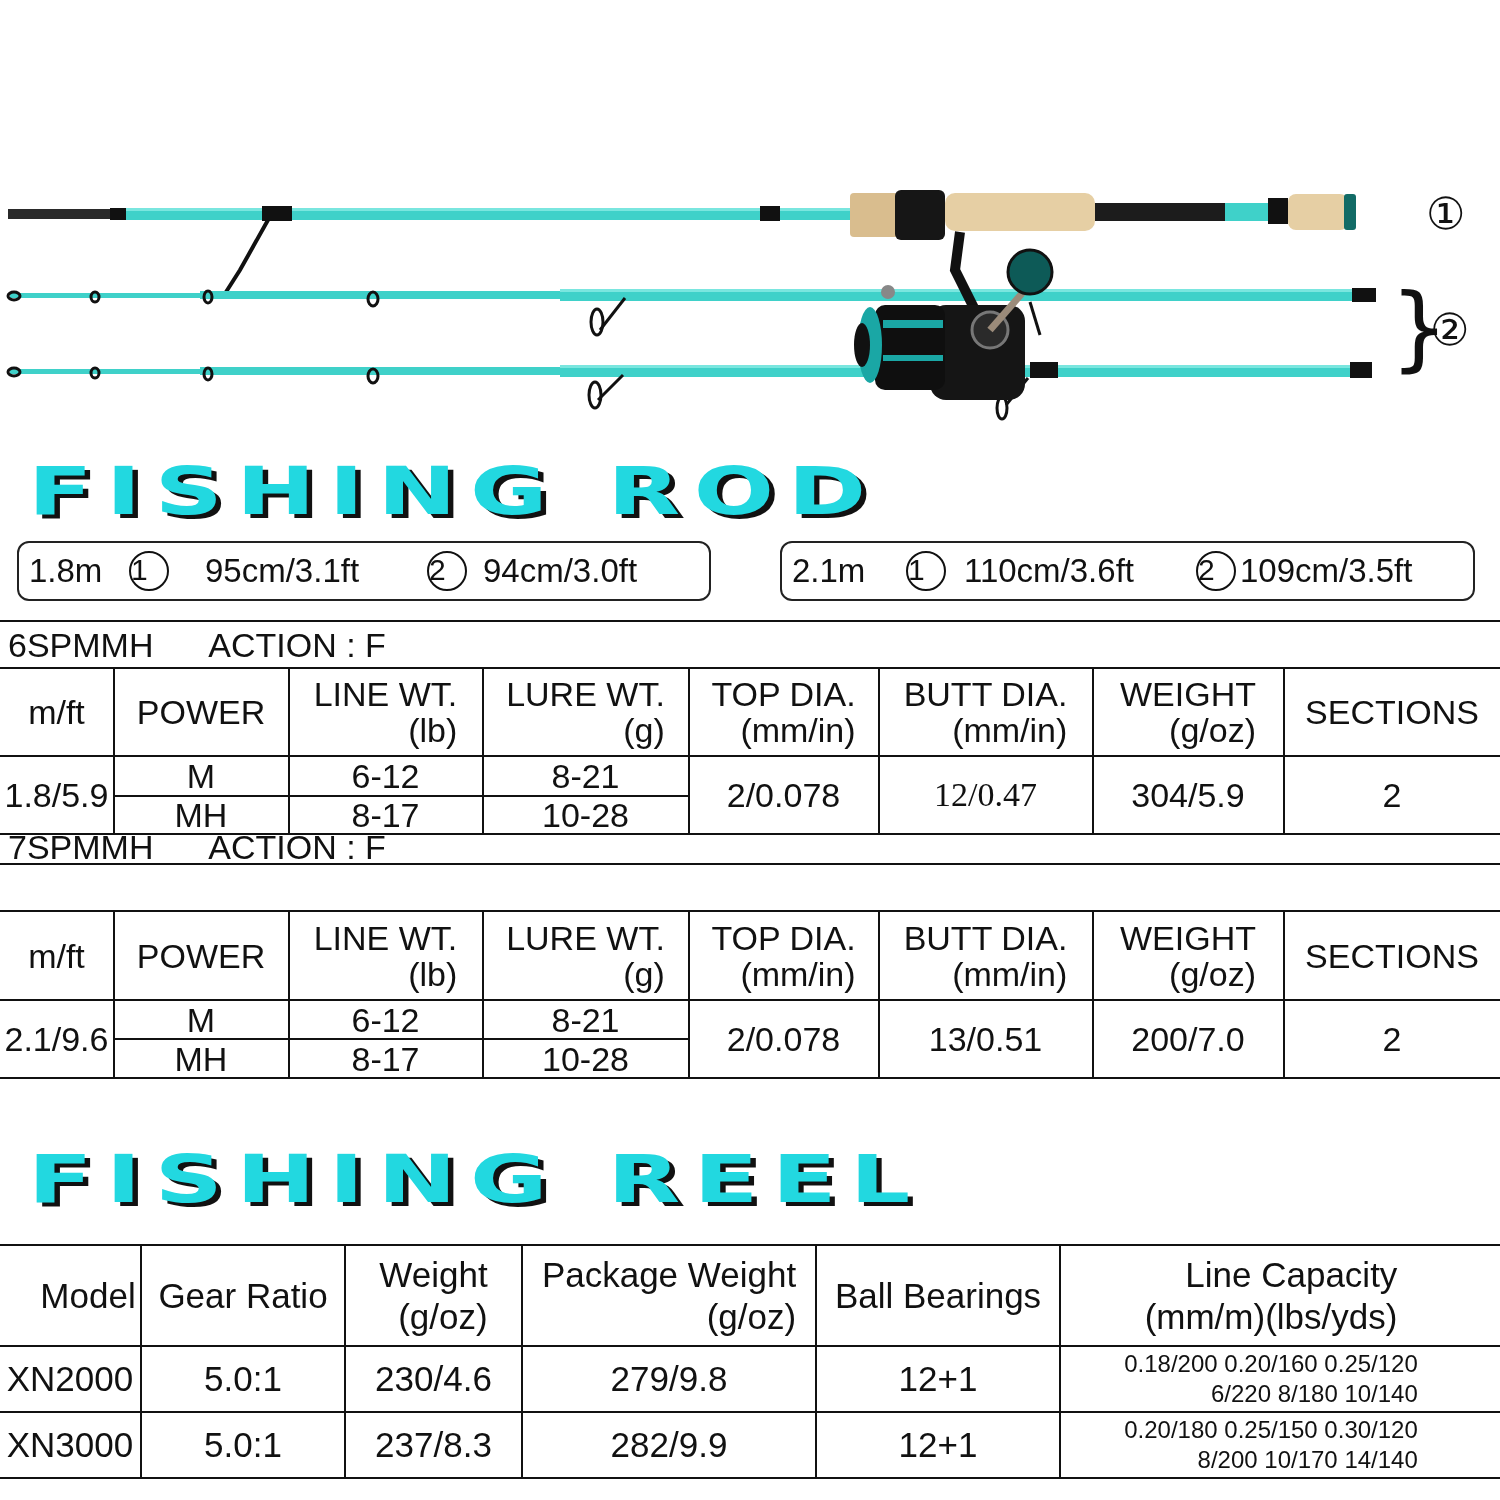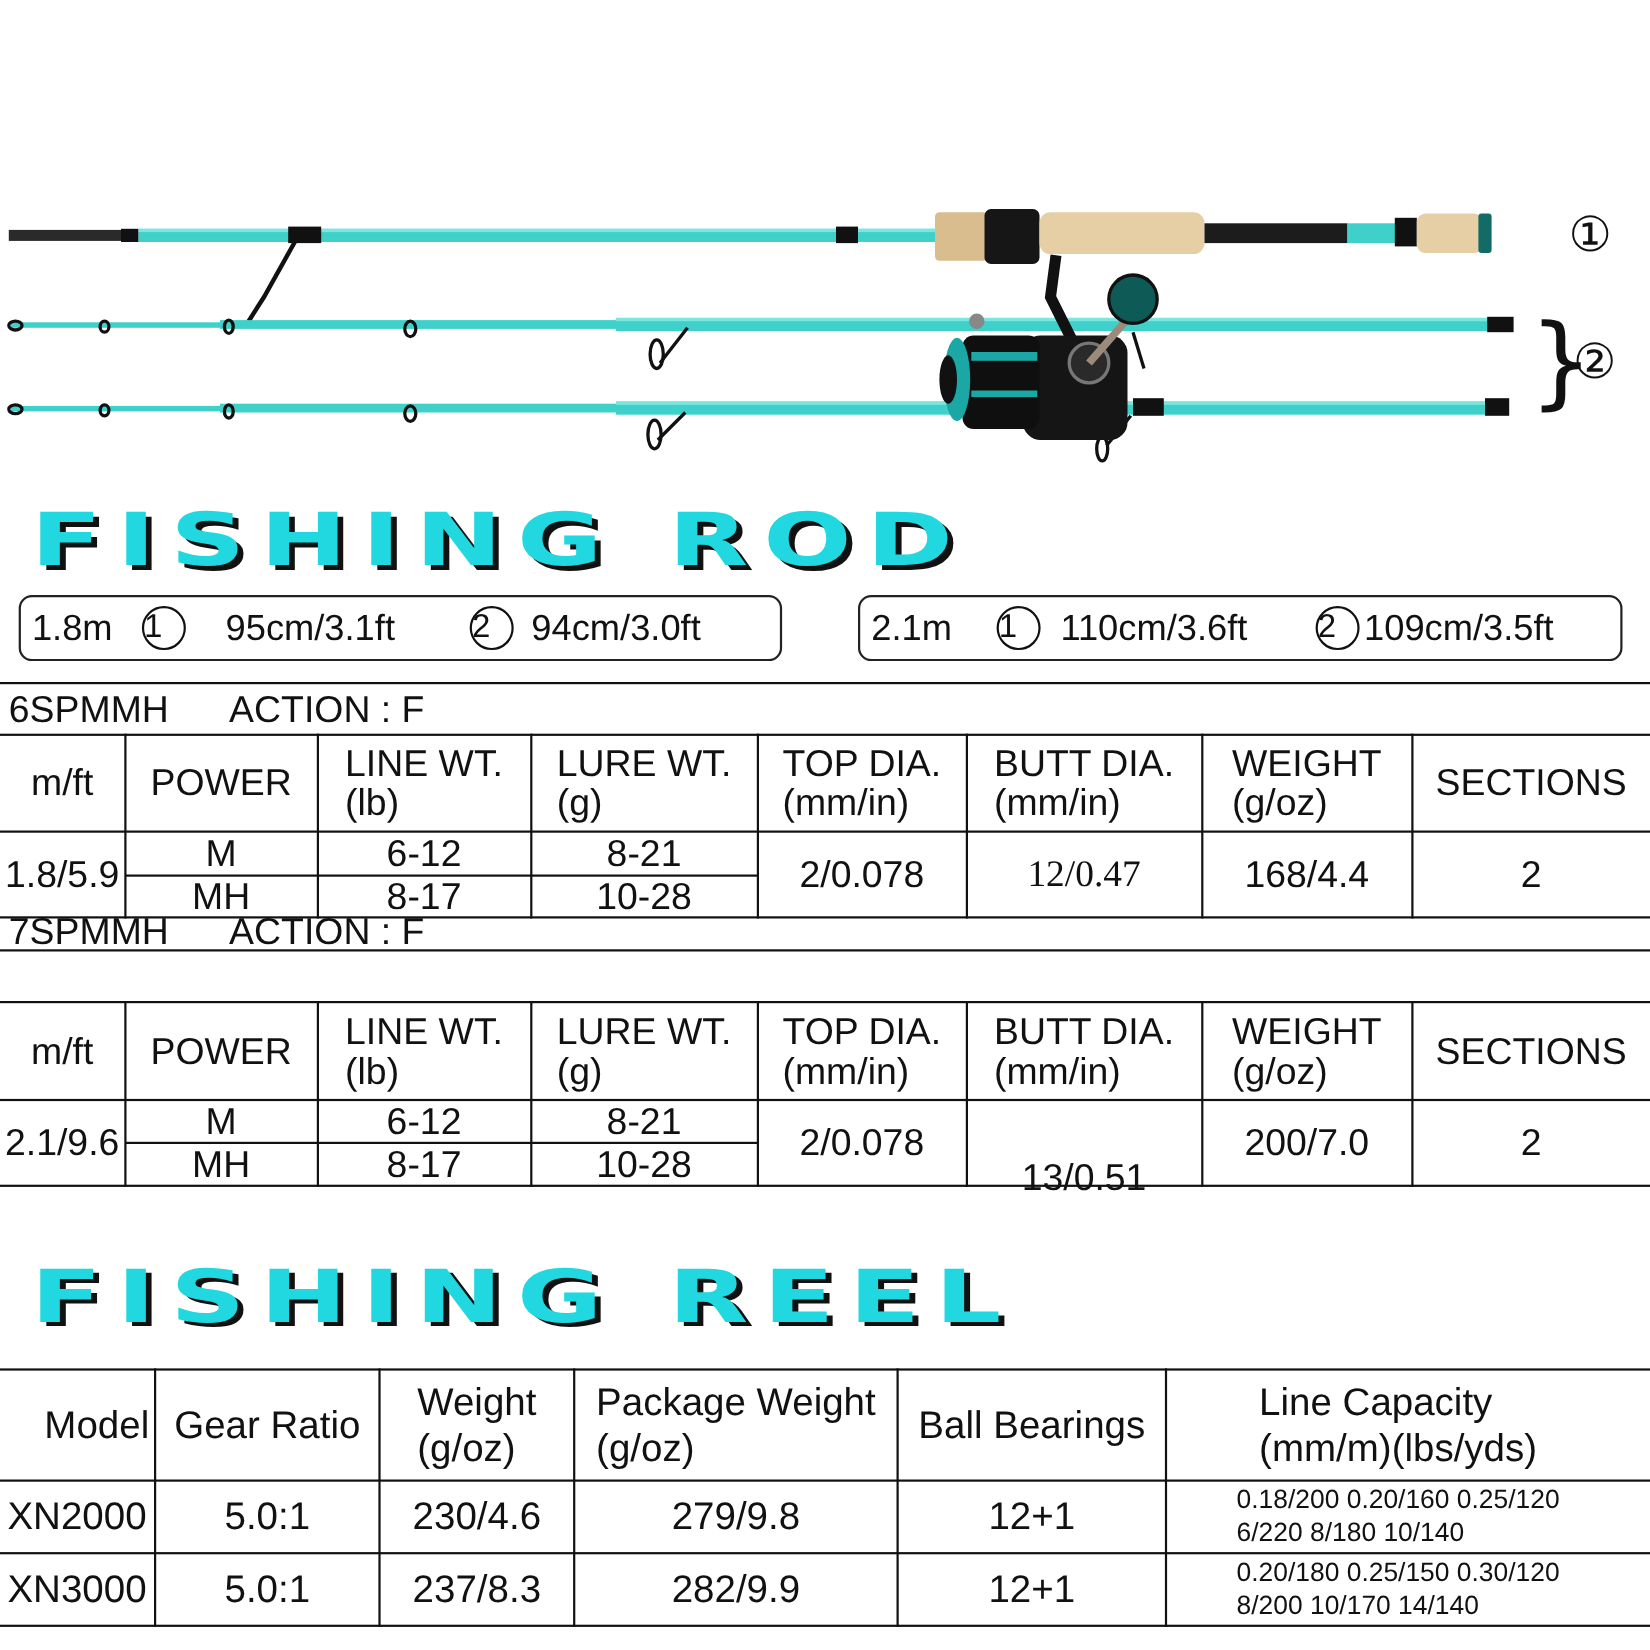--- a/index.html
+++ b/index.html
@@ -15,21 +15,21 @@
   }
   .len-box {
     position:absolute; top:541px; height:60px; border:2px solid #222; border-radius:12px;
     display:flex; align-items:center; font-family:"Liberation Sans", sans-serif; font-size:33px; color:#111;
     box-sizing:border-box; padding-left:10px; white-space:nowrap;
   }
   .len-box span { display:inline-block; }
   .circ { display:inline-flex; width:40px; height:40px; border:2px solid #111; border-radius:50%; align-items:center; justify-content:center; font-size:30px; box-sizing:border-box; }
   .hline { position:absolute; left:0; width:1500px; height:2px; background:#111; }
   .vline { position:absolute; width:2px; background:#111; }
-  .cell { position:absolute; display:flex; align-items:center; justify-content:center; text-align:left; font-size:34px; line-height:36px; color:#111; white-space:pre-line; }
+  .cell { position:absolute; display:flex; align-items:center; justify-content:center; text-align:right; font-size:34px; line-height:36px; color:#111; white-space:pre-line; }
   .model-line { position:absolute; left:8px; font-size:34px; color:#111; white-space:pre; }
   .reel .cell { font-size:35px; line-height:42px; }
   .reel .cell.small { font-size:24px; line-height:30px; }
 </style>
 </head>
 <body>
 
 <div class="abs rod-area">
   <svg width="1500" height="260" viewBox="0 170 1500 260">
 
@@ -148,21 +148,21 @@
 
   <div class="cell" style="left:0; top:757px; width:113px; height:76px;">1.8/5.9</div>
   <div class="cell" style="left:114px; top:757px; width:174px; height:38px;">M</div>
   <div class="cell" style="left:289px; top:757px; width:193px; height:38px;">6-12</div>
   <div class="cell" style="left:483px; top:757px; width:205px; height:38px;">8-21</div>
   <div class="cell" style="left:114px; top:797px; width:174px; height:36px;">MH</div>
   <div class="cell" style="left:289px; top:797px; width:193px; height:36px;">8-17</div>
   <div class="cell" style="left:483px; top:797px; width:205px; height:36px;">10-28</div>
   <div class="cell" style="left:689px; top:757px; width:189px; height:76px;">2/0.078</div>
   <div class="cell" style="left:879px; top:757px; width:213px; height:76px;font-family:Liberation Serif, serif;">12/0.47</div>
-  <div class="cell" style="left:1093px; top:757px; width:190px; height:76px;">168/4.4</div>
+  <div class="cell" style="left:1093px; top:757px; width:190px; height:76px;">304/5.9</div>
   <div class="cell" style="left:1284px; top:757px; width:216px; height:76px;">2</div>
 </div>
 
 <div>
   <div class="hline" style="top:863px;"></div>
   <div class="model-line" style="top:828px;"><span>7SPMMH</span>      <span>ACTION : F</span></div>
   <div class="hline" style="top:910px;"></div>
   <div class="hline" style="top:999px;"></div>
   <div class="hline" style="top:1038px; left:114px; width:575px;"></div>
   <div class="hline" style="top:1077px;"></div>
@@ -189,21 +189,21 @@
   <div class="cell" style="left:1284px; top:912px; width:216px; height:87px;">SECTIONS</div>
 
   <div class="cell" style="left:0; top:1001px; width:113px; height:76px;">2.1/9.6</div>
   <div class="cell" style="left:114px; top:1001px; width:174px; height:37px;">M</div>
   <div class="cell" style="left:289px; top:1001px; width:193px; height:37px;">6-12</div>
   <div class="cell" style="left:483px; top:1001px; width:205px; height:37px;">8-21</div>
   <div class="cell" style="left:114px; top:1040px; width:174px; height:37px;">MH</div>
   <div class="cell" style="left:289px; top:1040px; width:193px; height:37px;">8-17</div>
   <div class="cell" style="left:483px; top:1040px; width:205px; height:37px;">10-28</div>
   <div class="cell" style="left:689px; top:1001px; width:189px; height:76px;">2/0.078</div>
-  <div class="cell" style="left:879px; top:1001px; width:213px; height:76px;margin-top:32px;">13/0.51</div>
+  <div class="cell" style="left:879px; top:1001px; width:213px; height:76px;">13/0.51</div>
   <div class="cell" style="left:1093px; top:1001px; width:190px; height:76px;">200/7.0</div>
   <div class="cell" style="left:1284px; top:1001px; width:216px; height:76px;">2</div>
 </div>
 
 <div class="title" style="top:1146px;">FISHING REEL</div>
 
 <div class="reel">
   <div class="hline" style="top:1244px;"></div>
   <div class="hline" style="top:1345px;"></div>
   <div class="hline" style="top:1411px;"></div>

